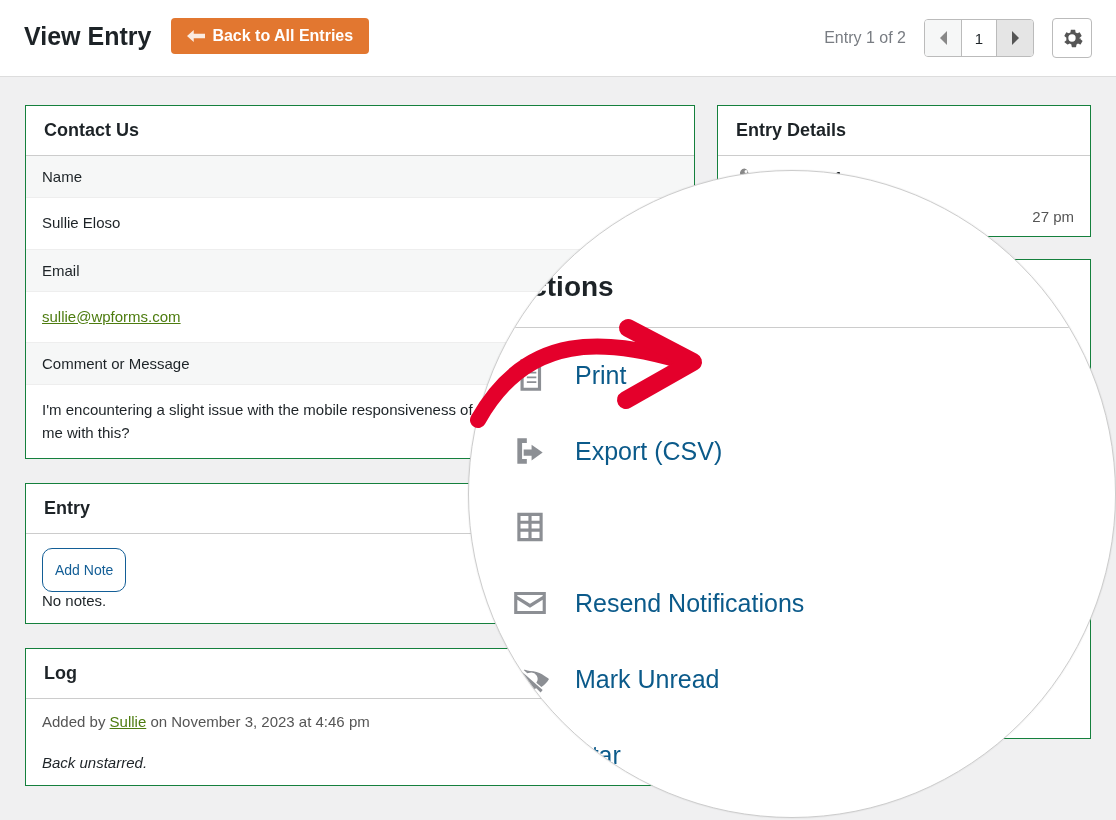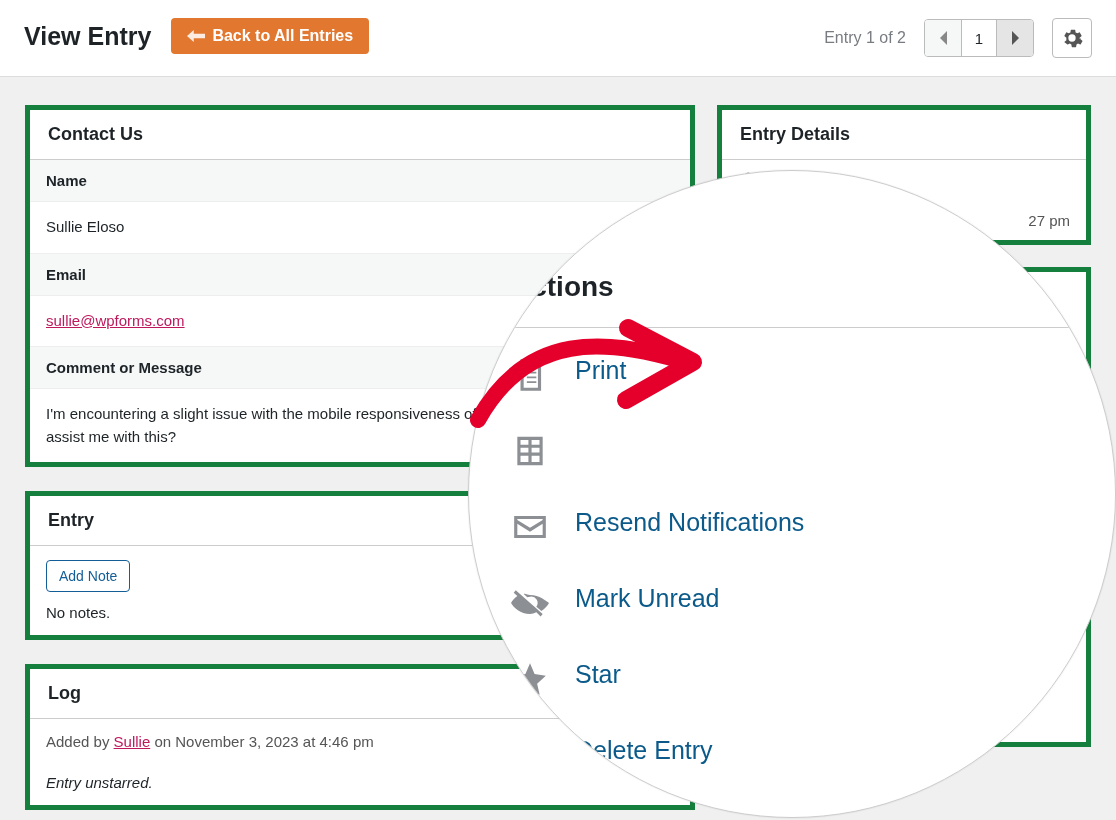--- a/index.html
+++ b/index.html
@@ -15,43 +15,43 @@
     .nav-group { display: flex; border: 1px solid #bbb; border-radius: 4px; overflow: hidden; }
     .nav-btn { width: 36px; height: 36px; display: flex; align-items: center; justify-content: center; background: #f6f7f7; border: none; cursor: pointer; color: #555; }
     .nav-btn.active { background: #e5e5e5; }
     .nav-current { width: 36px; height: 36px; display: flex; align-items: center; justify-content: center; background: #fff; font-size: 15px; border-left: 1px solid #bbb; border-right: 1px solid #bbb; }
     .gear-btn { width: 40px; height: 40px; border: 1px solid #bbb; border-radius: 4px; background: #fff; display: flex; align-items: center; justify-content: center; cursor: pointer; color: #555; }
 
     .content { padding: 28px 25px; display: flex; gap: 22px; }
     .col-left { flex: 1; display: flex; flex-direction: column; gap: 24px; }
     .col-right { width: 374px; display: flex; flex-direction: column; gap: 22px; }
 
-    .box { background: #fff; border: 5px solid #15803d; }
+    .box { background: #fff; border: 1px solid #15803d; }
     .box-header { padding: 14px 18px; font-size: 18px; font-weight: 700; border-bottom: 1px solid #ccc; }
     
-    .field-label { background: #f6f7f7; padding: 12px 16px; font-size: 15px; font-weight: 700; border-bottom: 1px solid #eee; }
+    .field-label { background: #f6f7f7; padding: 12px 16px; font-size: 15px; font-weight: 400; border-bottom: 1px solid #eee; }
     .field-value { padding: 14px 16px; font-size: 15px; border-bottom: 1px solid #eee; line-height: 1.5; }
-    .field-value a, .link { color: #be185d; text-decoration: underline; }
+    .field-value a, .link { color: #4d7c0f; text-decoration: underline; }
 
     .notes-body, .log-body { padding: 14px 16px; font-size: 15px; }
-    .add-note-btn { border: 1px solid #135e96; color: #135e96; background: #fff; padding: 7px 12px; font-size: 14px; border-radius: 4px; cursor: pointer; margin-bottom: 12px; }
+    .add-note-btn { border: 1px solid #135e96; color: #135e96; background: #fff; padding: 13px 12px; font-size: 14px; border-radius: 10px; cursor: pointer; }
     .log-body .meta { color: #555; margin-bottom: 24px; }
     .log-body .msg { font-style: italic; }
 
     .detail-row { display: flex; align-items: center; gap: 12px; padding: 11px 16px; font-size: 15px; color: #555; }
     .detail-row svg { width: 18px; height: 18px; fill: #888; }
     .detail-row strong { color: #1d2327; }
 
     
     .zoom-wrap { position: absolute; left: 468px; top: 170px; width: 648px; height: 648px; pointer-events: none; }
     .circle { width: 648px; height: 648px; border-radius: 50%; background: #fff; overflow: hidden; position: absolute; border: 1px solid #ccc; box-shadow: 0 0 0 1px rgba(0,0,0,.03); }
     .magnified { transform: scale(1.0); transform-origin: 0 0; padding-top: 100px; }
     .mag-header { font-size: 28px; font-weight: 700; padding: 0 0 24px 42px; border-bottom: 1px solid #ccc; }
     .mag-list { padding: 28px 0 0 42px; display: flex; flex-direction: column; gap: 38px; }
-    .mag-item { display: flex; gap: 26px; font-size: 25px; font-weight: 500; color: #0b5a8a; cursor: pointer; }
+    .mag-item { display: flex; align-items: center; gap: 26px; font-size: 25px; font-weight: 500; color: #0b5a8a; cursor: pointer; }
     .mag-item svg { width: 38px; height: 38px; fill: #8c8f94; flex-shrink: 0; }
 
     .arrow { position: absolute; left: 0px; top: 130px; width: 240px; height: 140px; }
   </style>
 </head>
 <body>
 
 <header class="header">
   <div class="header-left">
     <h1 class="page-title">View Entry</h1>
@@ -107,21 +107,21 @@
         <div>No notes.</div>
       </div>
     </div>
 
     <div class="box">
       <div class="box-header">Log</div>
       <div class="log-body">
         <div class="meta">
           <span>Added by </span><a class="link">Sullie</a><span> on November 3, 2023 at 4:46 pm</span>
         </div>
-        <div class="msg">Entry unstarred.</div>
+        <div class="msg">Back unstarred.</div>
       </div>
     </div>
 
   </div>
 
   <div class="col-right">
     <div class="box">
       <div class="box-header">Entry Details</div>
       <div class="detail-row">
         <svg viewBox="0 0 24 24">
@@ -149,20 +149,26 @@
       <div class="mag-header">Actions</div>
       <div class="mag-list">
 
         <div class="mag-item">
           <svg viewBox="0 0 24 24">
               <path d="M6 2h9l4 4v16H6V2zm2 2v16h9V7h-3V4H8zm2 6h6v1h-6v-1zm0 3h6v1h-6v-1zm0 3h6v1h-6v-1z"></path>
             </svg>
           <span>Print</span>
         </div>
 
+        <div class="mag-item">
+          <svg viewBox="0 0 24 24">
+              <path d="M4 4h6v3H7v10h3v3H4V4zm9 4l7 5-7 5v-3h-5v-4h5V8z"></path>
+            </svg>
+          <span>Export (CSV)</span>
+        </div>
 
         <div class="mag-item">
           <svg viewBox="0 0 24 24">
               <path d="M4 3h16v18H4V3zm2 2v3h5V5H6zm7 0v3h5V5h-5zM6 10v3h5v-3H6zm7 0v3h5v-3h-5zM6 15v4h5v-4H6zm7 0v4h5v-4h-5z"></path>
             </svg>
         </div>
 
         <div class="mag-item">
           <svg viewBox="0 0 24 24">
               <path d="M2 5h20v14H2V5zm2 2v.5l8 5 8-5V7H4zm16 3l-8 5-8-5v7h16v-7z"></path>

